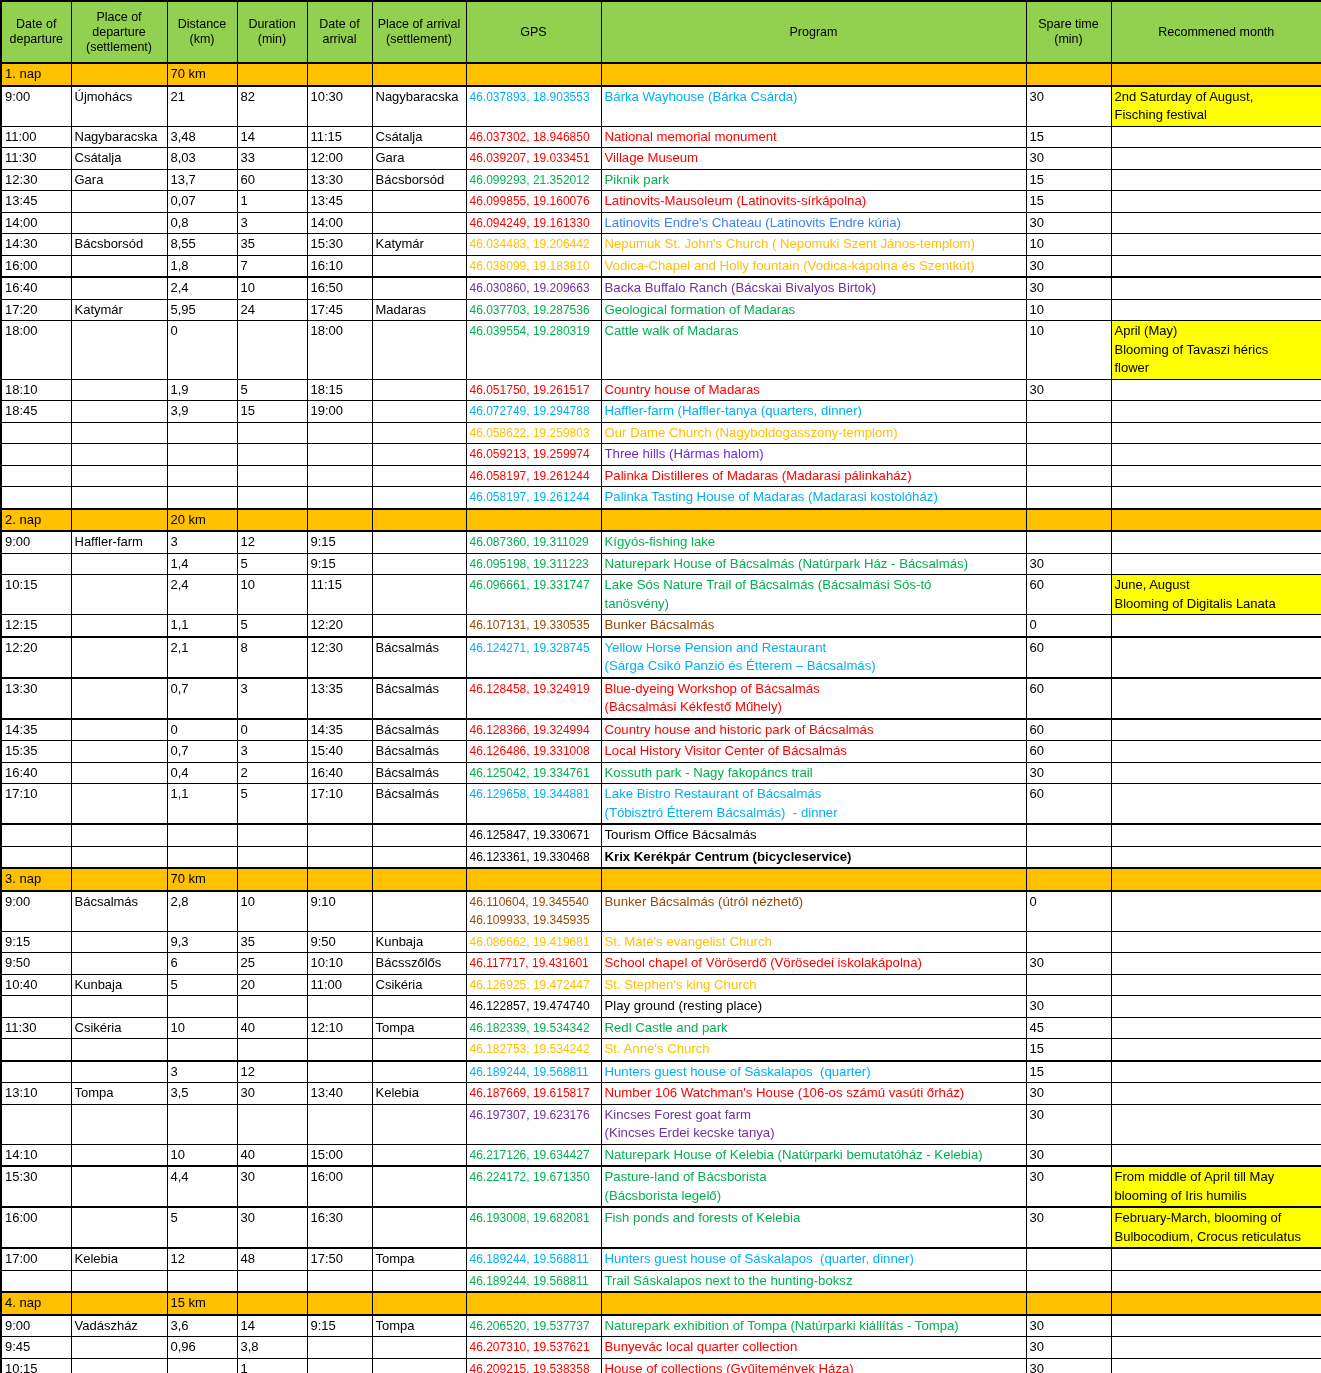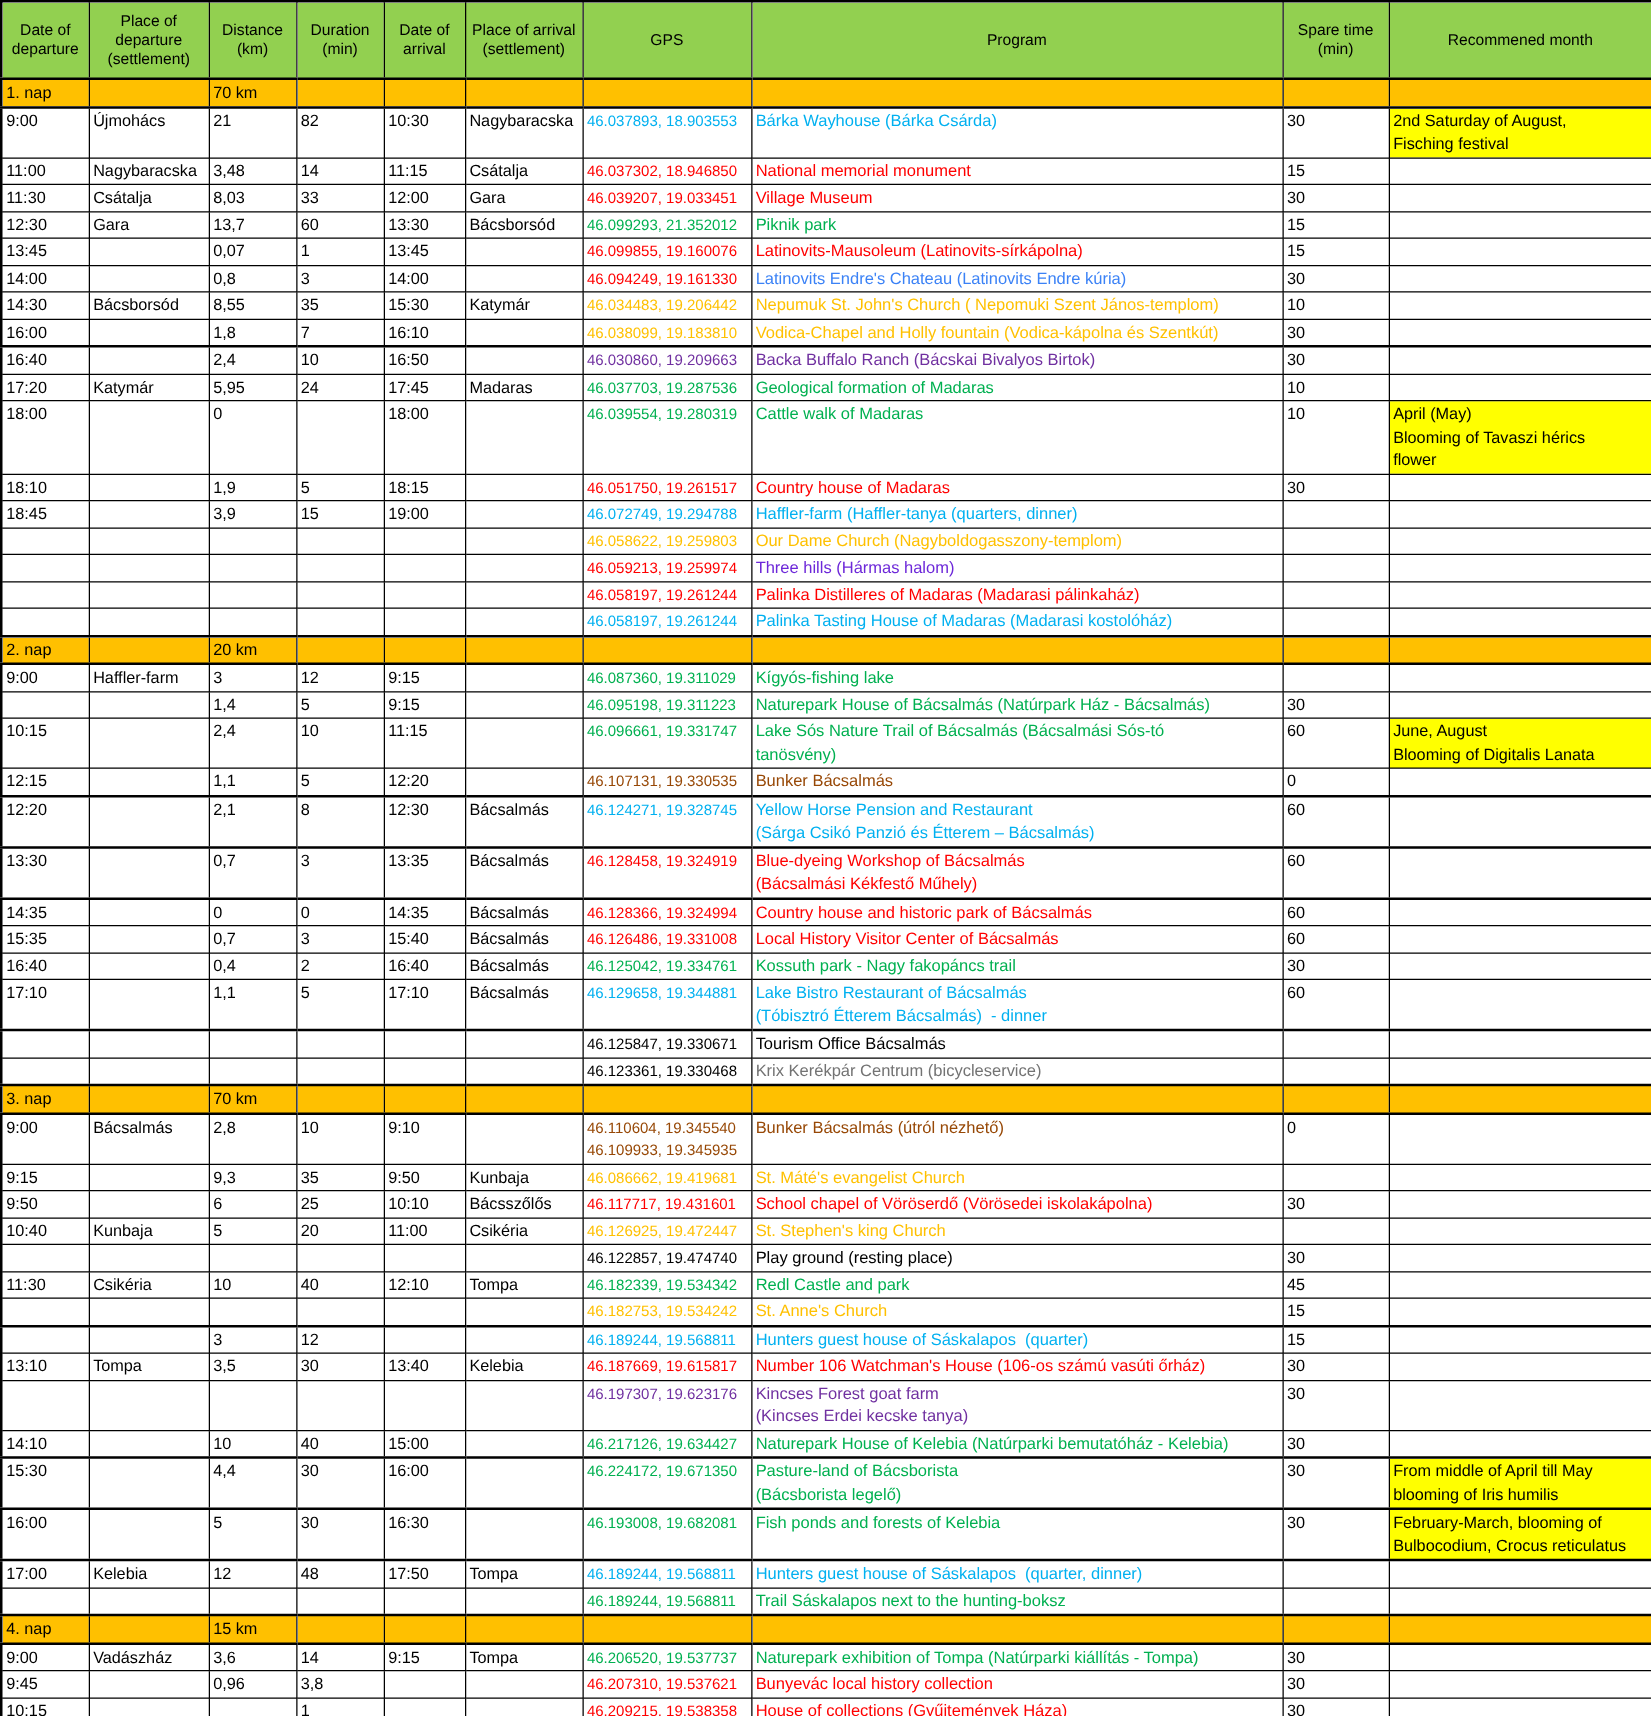--- a/index.html
+++ b/index.html
@@ -417,21 +417,21 @@
         <td></td>
       </tr>
       <tr>
         <td></td>
         <td></td>
         <td></td>
         <td></td>
         <td></td>
         <td></td>
         <td class="gps" style="color: rgb(0, 0, 0);">46.123361, 19.330468</td>
-        <td class="program" style="color: #737373;">Krix Kerékpár Centrum (bicycleservice)</td>
+        <td class="program" style="color: #000000; font-weight: bold;">Krix Kerékpár Centrum (bicycleservice)</td>
         <td></td>
         <td></td>
       </tr>
       <tr class="day-row">
         <td>3. nap</td>
         <td></td>
         <td>70 km</td>
         <td></td>
         <td></td>
         <td></td>
@@ -650,21 +650,21 @@
         <td></td>
       </tr>
       <tr>
         <td>9:45</td>
         <td></td>
         <td>0,96</td>
         <td>3,8</td>
         <td></td>
         <td></td>
         <td class="gps" style="color: rgb(255, 0, 0);">46.207310, 19.537621</td>
-        <td class="program" style="color: rgb(255, 0, 0);">Bunyevác local history collection</td>
+        <td class="program" style="color: rgb(255, 0, 0);">Bunyevác local quarter collection</td>
         <td>30</td>
         <td></td>
       </tr>
       <tr class="thick-bottom">
         <td>10:15</td>
         <td></td>
         <td></td>
         <td>1</td>
         <td></td>
         <td></td>

